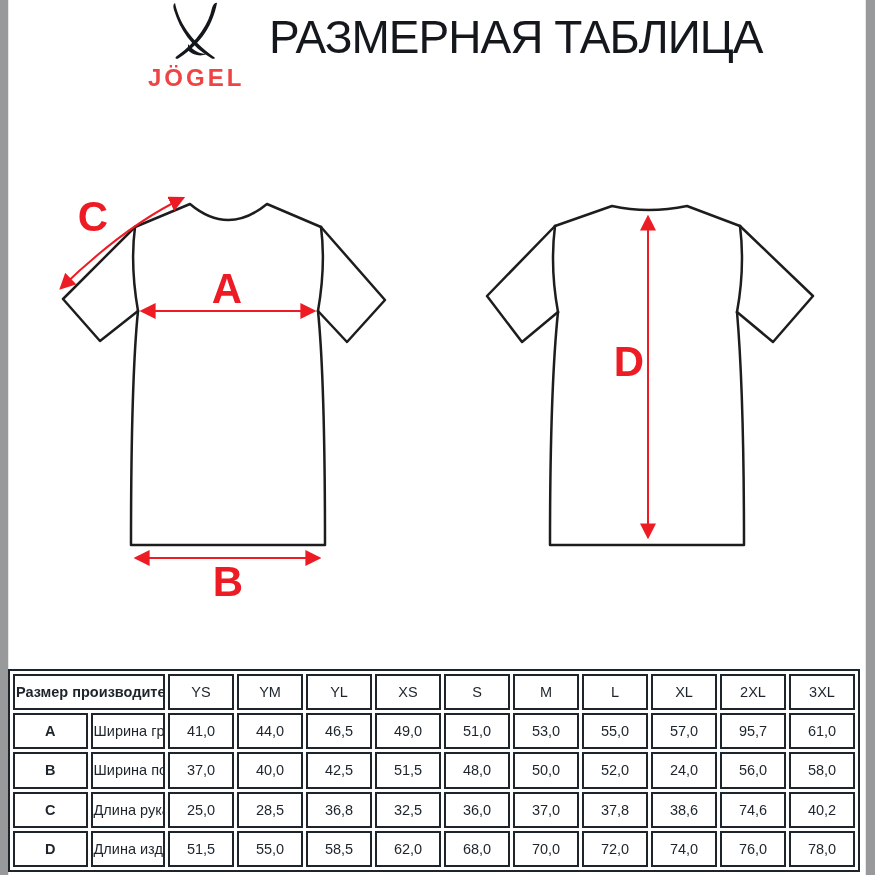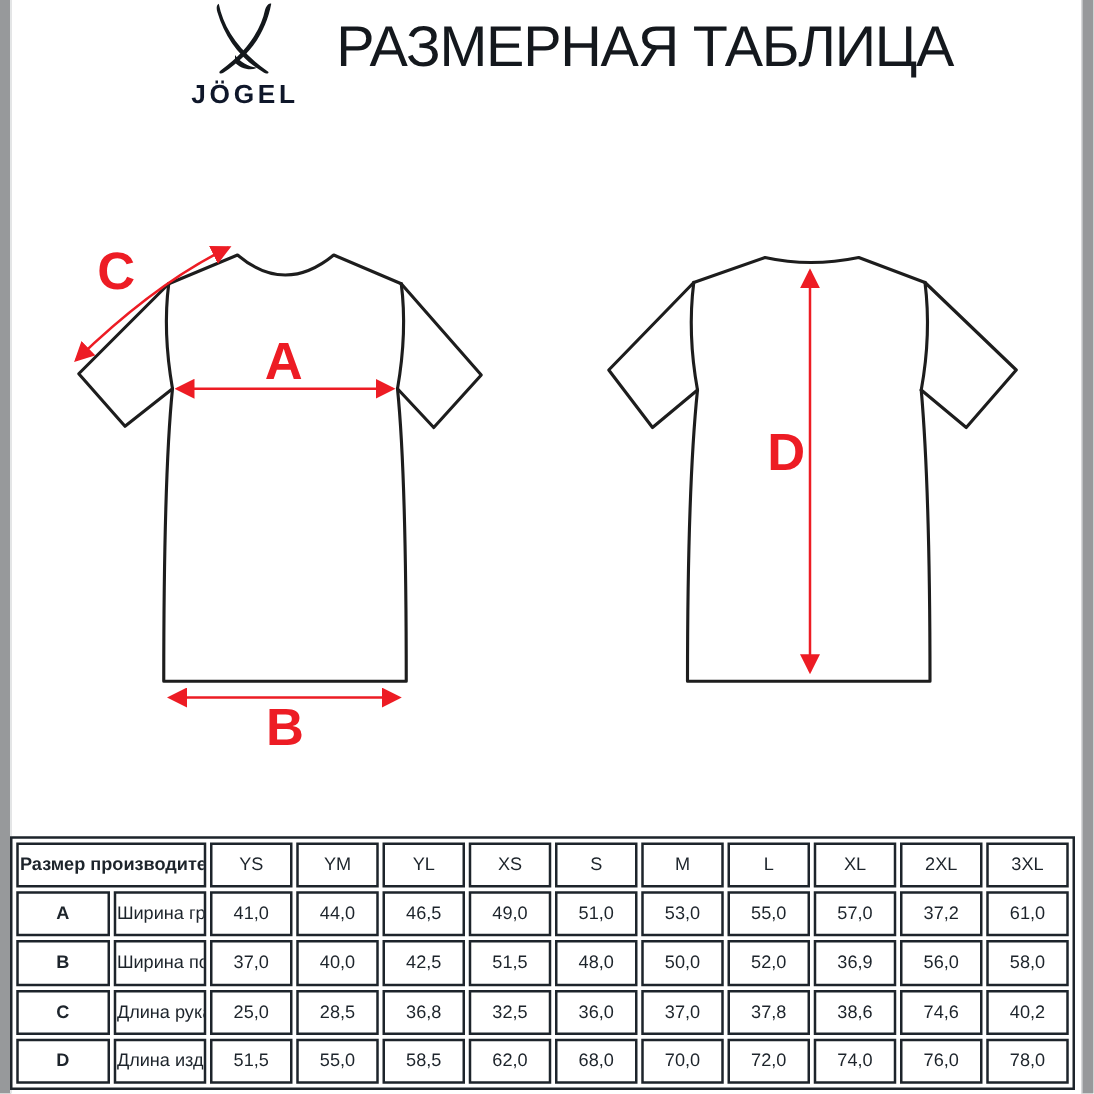--- a/index.html
+++ b/index.html
@@ -10,22 +10,22 @@
     overflow:hidden; color:#1d242b;
   }
   .gray-bar{ position:absolute; top:0; height:875px; background:#97999b; }
   .gray-bar.left{ left:0; width:9px; border-right:1px solid #e4e6e7; }
   .gray-bar.right{ right:0; width:10px; border-left:1px solid #e4e6e7; }
 
   
   .logo-wrap{ position:absolute; left:148px; top:2px; width:96px; text-align:center; }
   .logo-icon{ display:block; margin:0 auto; }
   .wordmark{
-    margin-top:2px; font-size:21px; font-weight:bold; letter-spacing:3px;
-    color:#0f172a; white-space:nowrap;
+    margin-top:2px; font-size:24px; font-weight:bold; letter-spacing:3px;
+    color:#ef4444; white-space:nowrap;
   }
   .page-title{
     position:absolute; left:269px; top:10px; width:610px;
     font-size:46px; font-weight:normal; letter-spacing:-1px;
     color:#14181d; white-space:nowrap;
   }
 
   
   .diagram{ position:absolute; left:0; top:0; width:875px; height:660px; }
   .shirt{ fill:none; stroke:#1d1d1d; stroke-width:2.5; stroke-linejoin:round; stroke-linecap:round; }
@@ -119,34 +119,34 @@
       <td class="bold col-letter">A</td>
       <td>Ширина груди, см</td>
       <td>41,0</td>
       <td>44,0</td>
       <td>46,5</td>
       <td>49,0</td>
       <td>51,0</td>
       <td>53,0</td>
       <td>55,0</td>
       <td>57,0</td>
-      <td>37,2</td>
+      <td>95,7</td>
       <td>61,0</td>
     </tr>
     <tr>
       <td class="bold col-letter">B</td>
       <td>Ширина по низу, см</td>
       <td>37,0</td>
       <td>40,0</td>
       <td>42,5</td>
       <td>51,5</td>
       <td>48,0</td>
       <td>50,0</td>
       <td>52,0</td>
-      <td>36,9</td>
+      <td>24,0</td>
       <td>56,0</td>
       <td>58,0</td>
     </tr>
     <tr>
       <td class="bold col-letter">C</td>
       <td>Длина рукава, см</td>
       <td>25,0</td>
       <td>28,5</td>
       <td>36,8</td>
       <td>32,5</td>

